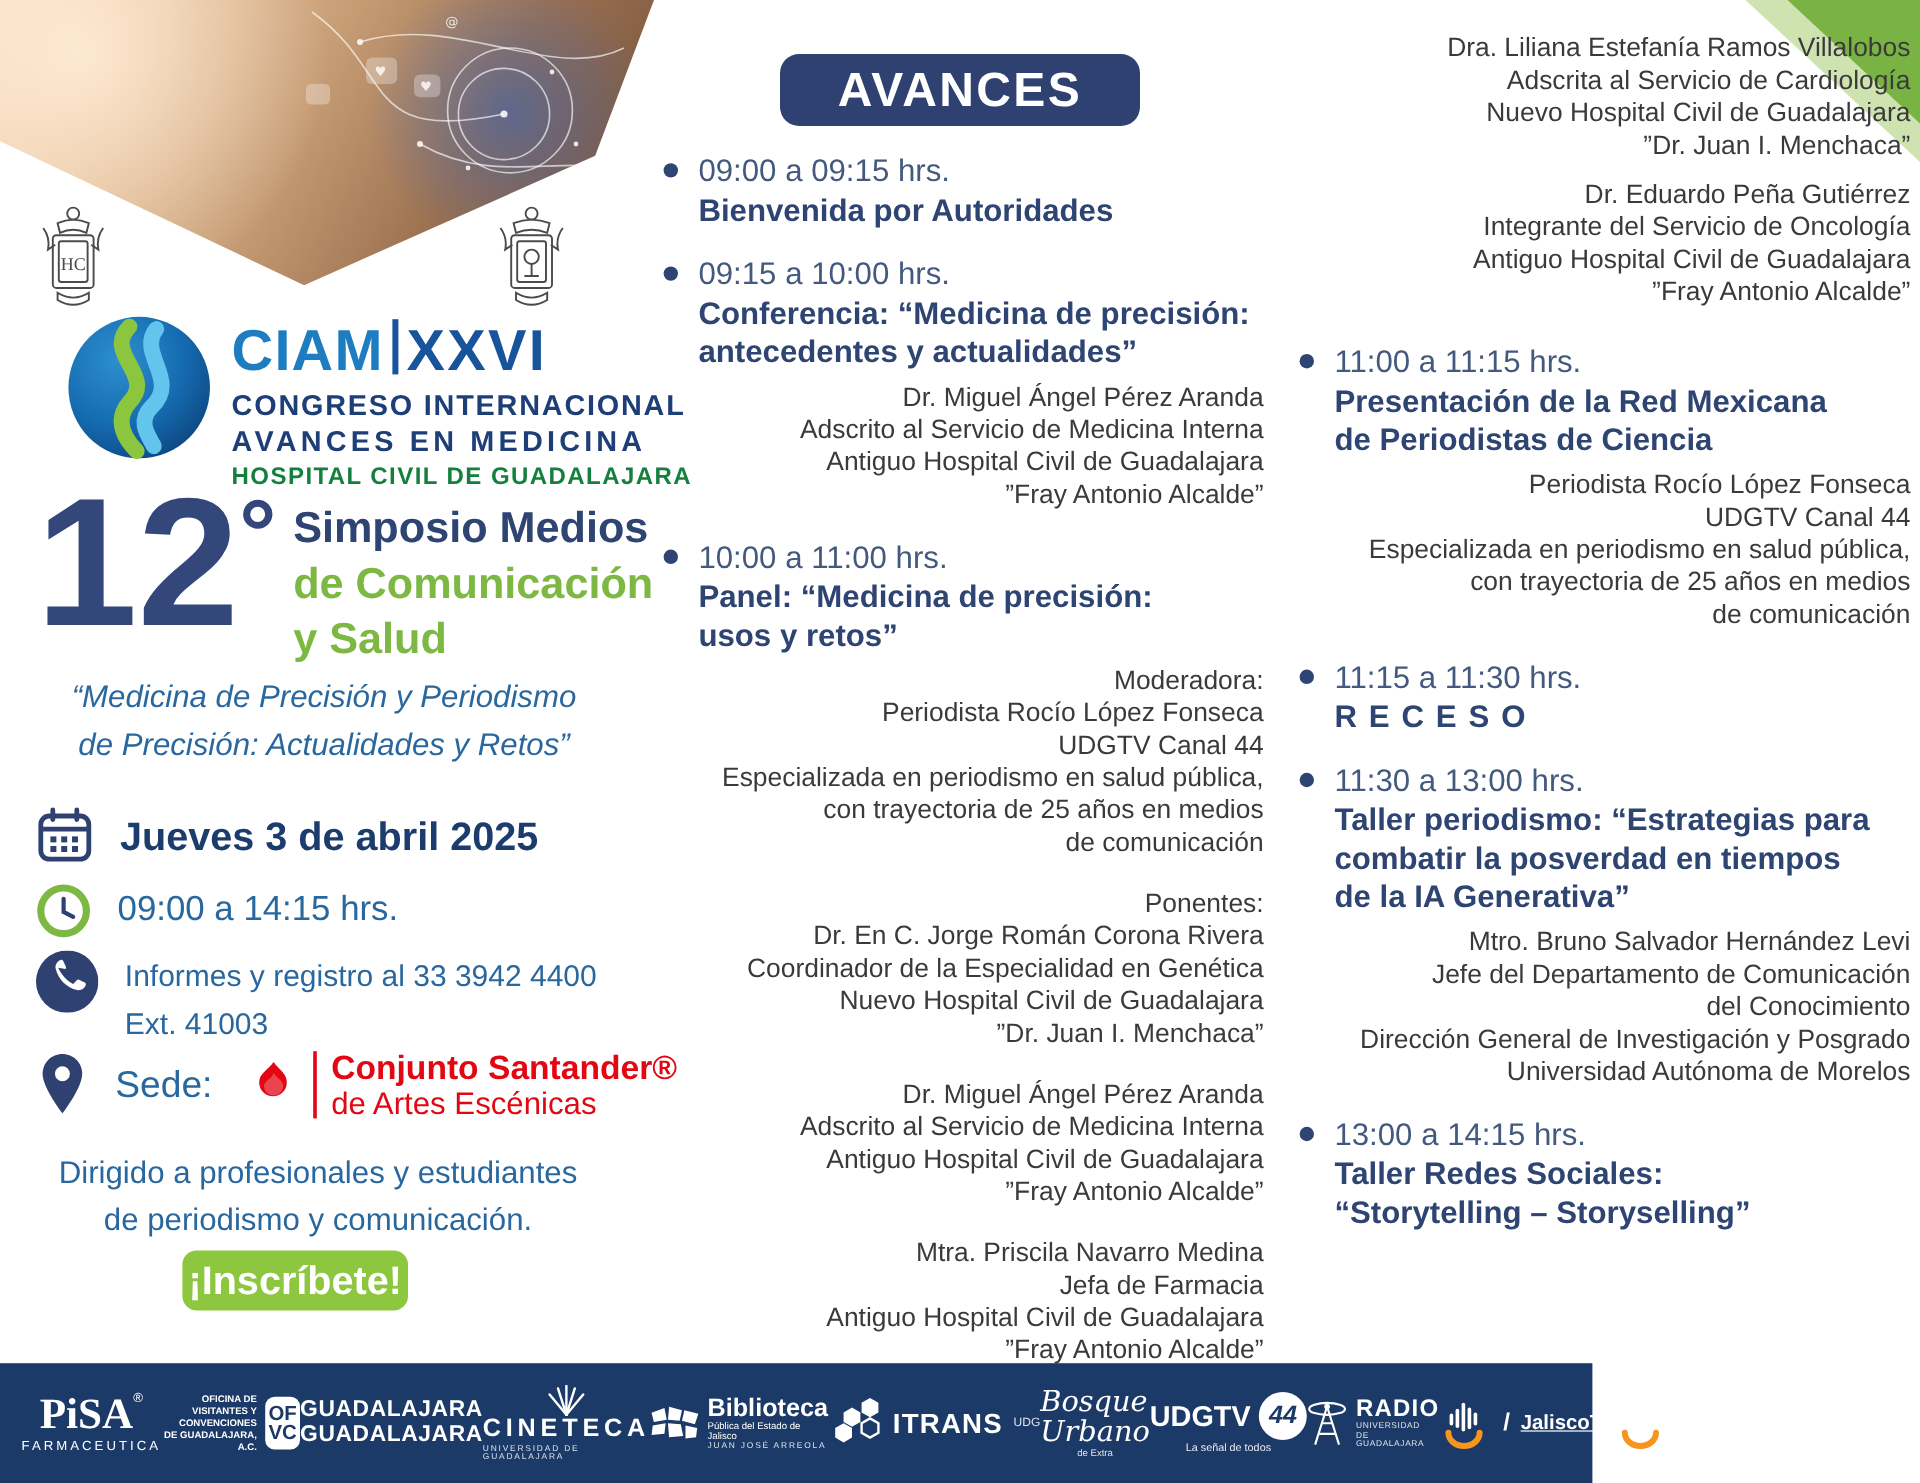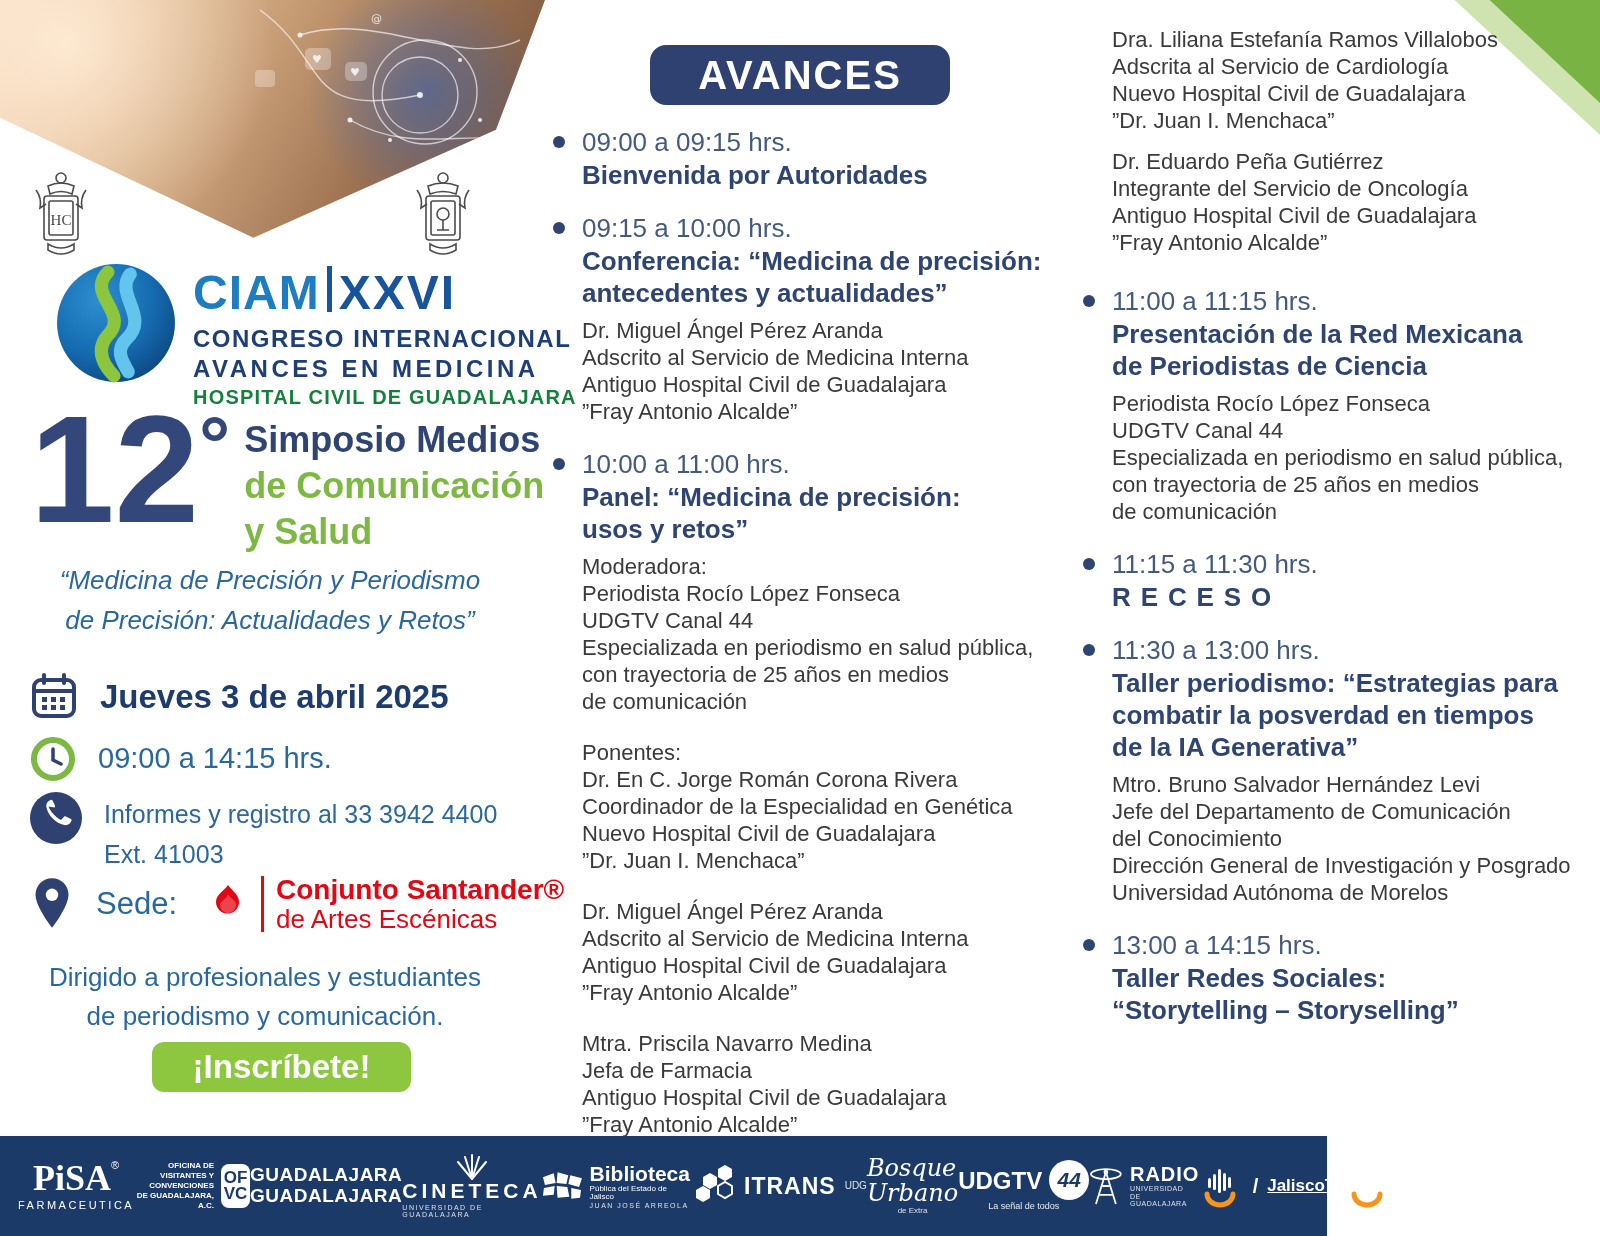--- a/index.html
+++ b/index.html
@@ -54,36 +54,36 @@
   .row-hours{top:736px;} .row-hours .txt{font-size:29px;color:#29679f;margin-top:6px;}
   .row-phone{top:792px;} .row-phone .txt{font-size:25px;line-height:40px;color:#29679f;margin-top:2px;width:440px;}
   .row-sede{top:875px;align-items:center;} .row-sede .txt{font-size:31px;color:#29679f;margin-right:18px;}
   .santander{display:flex;align-items:center;margin-left:10px;}
   .sant-bar{width:3px;height:56px;background:#e30613;margin:0 12px 0 10px;}
   .sant-text .s1{font-size:28px;font-weight:bold;color:#e30613;line-height:30px;}
   .sant-text .s2{font-size:26px;color:#e30613;line-height:28px;}
 
   .audience{position:absolute;left:5px;top:958px;width:520px;text-align:center;
             font-size:26px;line-height:39px;color:#29679f;}
-  .cta{position:absolute;left:152px;top:1042px;width:259px;height:50px;background:#8dc63f;
+  .cta{position:absolute;left:152px;top:1042px;width:188px;height:50px;background:#8dc63f;
        border:none;border-radius:12px;color:#fff;font-weight:bold;font-size:33px;
        font-family:inherit;display:flex;align-items:center;justify-content:center;cursor:pointer;}
 
   
   .col-mid{position:absolute;left:548px;top:0;width:505px;}
   .col-right{position:absolute;left:1078px;top:26px;width:514px;}
   .pill{margin:45px 0 22px 102px;width:300px;height:60px;background:#2e4170;border-radius:16px;
         display:flex;align-items:center;justify-content:center;}
   .pill span{color:#fff;font-size:40px;font-weight:bold;letter-spacing:2px;}
   .session{margin-bottom:22px;}
   .time{position:relative;padding-left:34px;font-size:26px;color:#44597e;margin-bottom:2px;line-height:30px;}
   .time::before{content:'';position:absolute;left:5px;top:9px;width:12px;height:12px;border-radius:50%;background:#2e4472;}
   .stitle{padding-left:34px;font-size:26px;line-height:32px;font-weight:bold;color:#2e4472;margin-bottom:8px;}
   .receso .stitle{letter-spacing:.38em;}
-  .group{padding-left:34px;font-size:22px;line-height:27px;color:#3a3a3a;margin-bottom:24px;}
+  .group{padding-left:34px;font-size:22px;line-height:27px;color:#3a3a3a;margin-bottom:24px;text-align:right;}
   .group.tight{margin-bottom:14px;}
 
   
   .bar{position:absolute;left:0;bottom:0;width:1327px;height:100px;background:#1c3a67;
        display:flex;align-items:center;justify-content:space-evenly;padding:0 18px;box-sizing:border-box;color:#fff;}
   .logo{display:flex;flex-direction:column;align-items:center;line-height:1.05;}
   .logo .row{display:flex;align-items:center;gap:7px;}
   .pisa-main{font-size:36px;font-weight:bold;font-family:"Liberation Serif","DejaVu Serif",serif;}
   .pisa-reg{font-size:11px;vertical-align:top;}
   .pisa-sub{font-size:11px;letter-spacing:2.5px;margin-top:2px;}

